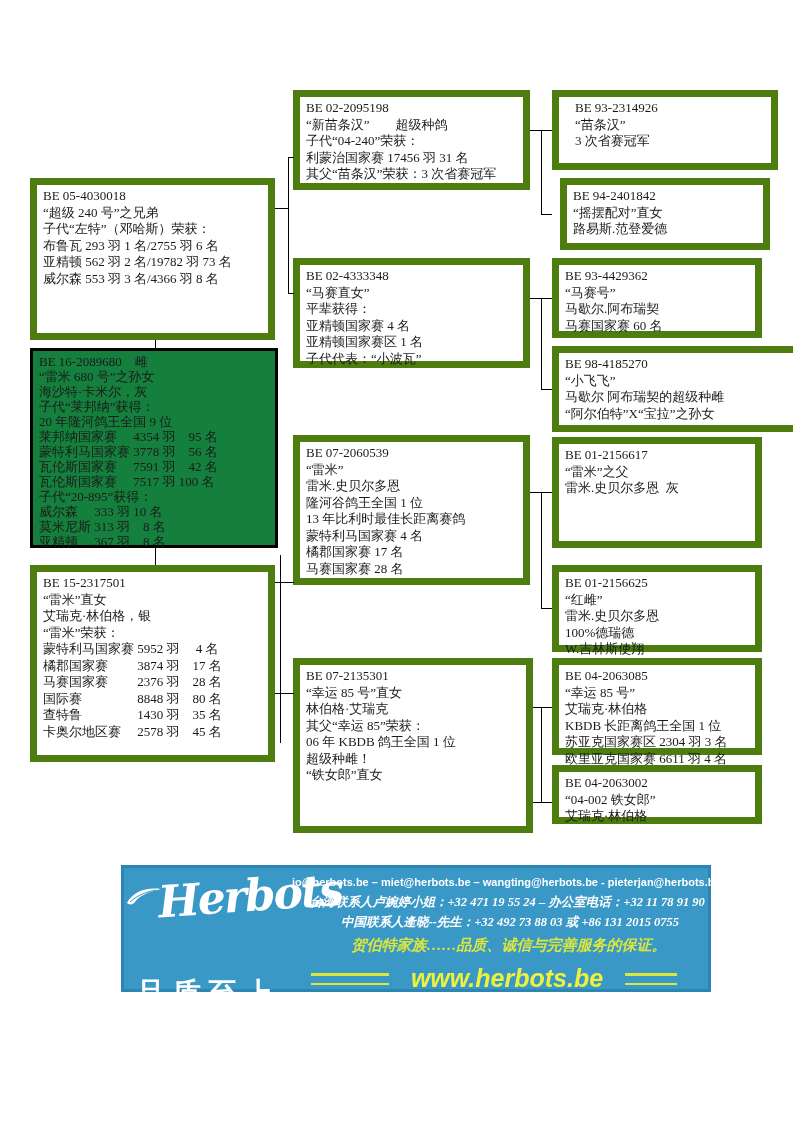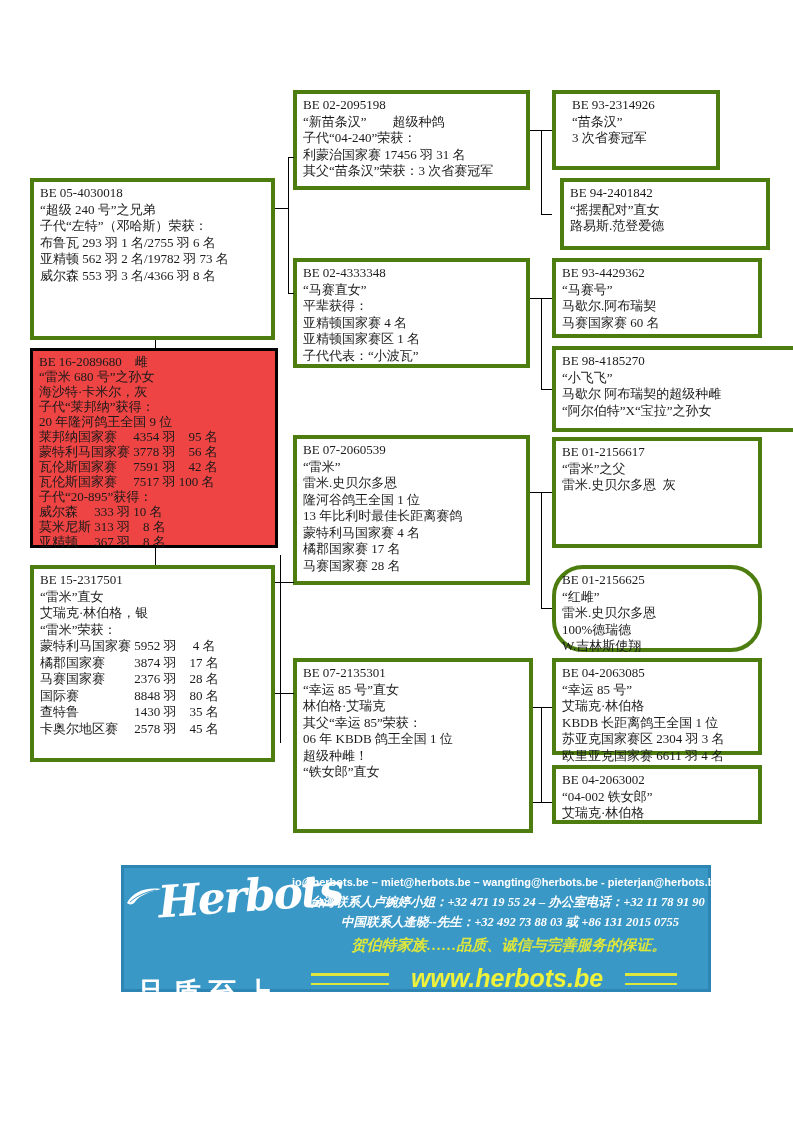--- a/index.html
+++ b/index.html
@@ -1,20 +1,20 @@
 <!DOCTYPE html>
 <html style="--banner-blue: #3a98c7; --accent-yellow: #dce63c;"><head>
 <meta charset="utf-8">
 <style>
   html,body{margin:0;padding:0;background:#fff;}
   .page{position:relative;width:793px;height:1122px;background:#fff;overflow:hidden;
         font-family:"Liberation Serif","DejaVu Serif",serif;color:#1a1a1a;}
-  .pbox{position:absolute;background:#fff;border:4px solid #4d7c0f;padding:3px 6px;box-sizing:border-box;}
+  .pbox{position:absolute;background:#fff;border:7px solid #4d7c0f;padding:3px 6px;box-sizing:border-box;}
   .pbox .ln{white-space:pre;font-size:13px;line-height:16.5px;}
-  .pbox.subject{background:#ef4444;border:3px solid #000;}
+  .pbox.subject{background:#15803d;border:3px solid #000;}
   .pbox.subject .ln{line-height:15px;}
   .cline{position:absolute;background:#000;}
   
   .banner{position:absolute;left:121px;top:865px;width:590px;height:127px;box-sizing:border-box;
           background:var(--banner-blue,#3a98c7);border:3px solid #2d85b3;color:#fff;}
   .logo-script{position:absolute;left:34px;top:2px;font-family:"DejaVu Serif","Liberation Serif",serif;
           font-style:italic;font-weight:bold;font-size:44px;color:#fff;transform:rotate(-4deg);letter-spacing:-2px;}
   .feather{position:absolute;left:2px;top:18px;}
   .slogan{position:absolute;left:12px;top:58px;font-size:29px;font-weight:bold;letter-spacing:7px;color:#fff;margin-top:48px;}
   .b-emails{position:absolute;left:168px;top:8px;width:418px;font-family:"Liberation Sans","DejaVu Sans",sans-serif;
@@ -102,21 +102,21 @@
   <div class="pbox" style="left:293px;top:658px;width:240px;height:175px;">
       <div class="ln">BE 07-2135301</div>
       <div class="ln">“幸运 85 号”直女</div>
       <div class="ln">林伯格·艾瑞克</div>
       <div class="ln">其父“幸运 85”荣获：</div>
       <div class="ln">06 年 KBDB 鸽王全国 1 位</div>
       <div class="ln">超级种雌！</div>
       <div class="ln">“铁女郎”直女</div>
     </div>
 
-  <div class="pbox" style="left:552px;top:90px;width:168px;height:80px;padding-left:16px;">
+  <div class="pbox" style="left:552px;top:90px;width:226px;height:80px;padding-left:16px;">
       <div class="ln">BE 93-2314926</div>
       <div class="ln">“苗条汉”</div>
       <div class="ln">3 次省赛冠军</div>
     </div>
   <div class="pbox" style="left:552px;top:178px;width:210px;height:72px;margin-left:8px;">
       <div class="ln">BE 94-2401842</div>
       <div class="ln">“摇摆配对”直女</div>
       <div class="ln">路易斯.范登爱德</div>
     </div>
   <div class="pbox" style="left:552px;top:258px;width:210px;height:80px;">
@@ -129,21 +129,21 @@
       <div class="ln">BE 98-4185270</div>
       <div class="ln">“小飞飞”</div>
       <div class="ln">马歇尔 阿布瑞契的超级种雌</div>
       <div class="ln">“阿尔伯特”X“宝拉”之孙女</div>
     </div>
   <div class="pbox" style="left:552px;top:437px;width:210px;height:111px;">
       <div class="ln">BE 01-2156617</div>
       <div class="ln">“雷米”之父</div>
       <div class="ln">雷米.史贝尔多恩  灰</div>
     </div>
-  <div class="pbox" style="left:552px;top:565px;width:210px;height:87px;border-radius:31px;">
+  <div class="pbox" style="left:552px;top:565px;width:210px;height:87px;">
       <div class="ln">BE 01-2156625</div>
       <div class="ln">“红雌”</div>
       <div class="ln">雷米.史贝尔多恩</div>
       <div class="ln">100%德瑞德</div>
       <div class="ln">W.吉林斯使翔</div>
     </div>
   <div class="pbox" style="left:552px;top:658px;width:210px;height:97px;">
       <div class="ln">BE 04-2063085</div>
       <div class="ln">“幸运 85 号”</div>
       <div class="ln">艾瑞克·林伯格</div>

